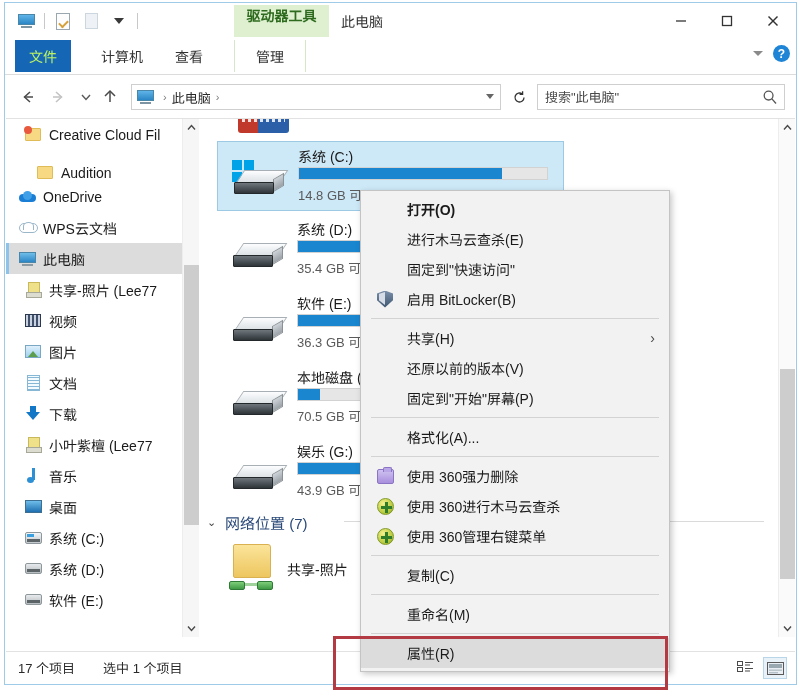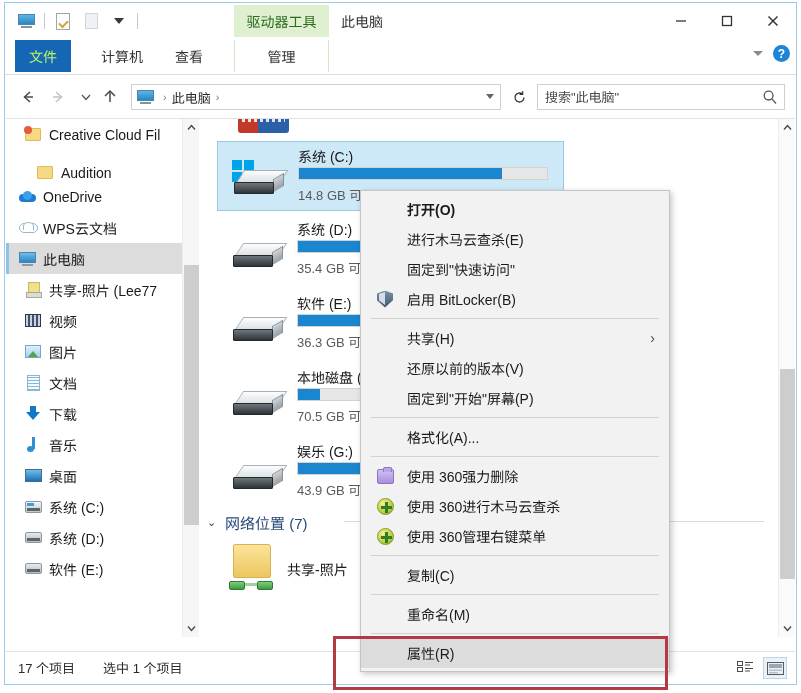--- a/index.html
+++ b/index.html
@@ -77,22 +77,22 @@
     border-left: 5px solid transparent;
     border-right: 5px solid transparent;
     border-top: 6px solid #3a3a3a;
   }
 
   .tool-ctx-tab {
     position: absolute;
     left: 229px; top: 2px;
     width: 95px; height: 32px;
     background: #dff0d1;
-    display: flex; align-items: center; justify-content: center;
-    font-size: 14px; color: #2e6b1f;
+    display: flex; justify-content: center;
+    font-size: 14px; color: #2e6b1f; font-weight: bold;
   }
   .win-title {
     position: absolute;
     left: 336px; top: 0; height: 36px;
     display: flex; align-items: center;
     font-size: 14px; color: #333;
   }
   .wbtns {
     position: absolute; right: 0; top: 0;
     display: flex; height: 36px;
@@ -117,21 +117,21 @@
     font-size: 14px; color: #333;
     padding: 0 12px;
   }
   .tab-file {
     left: 10px; width: 56px;
     background: #1567b5; color: #bef264;
   }
   .tab-computer { left: 84px; }
   .tab-view     { left: 158px; }
   .tab-manage   {
-    left: 229px; width: 95px;
+    left: 229px; width: 72px;
     background: #ffffff;
     border-left: 1px solid #d6e6c7;
     border-right: 1px solid #d6e6c7;
     justify-content: center;
   }
   .ribbon-right {
     position: absolute; right: 6px; top: 6px;
     display: flex; align-items: center; gap: 10px;
   }
   .chev-down {
@@ -845,20 +845,26 @@
           <span class="nico">
               <span class="ic-doc"></span>
             </span>
           <span>文档</span>
         </div>
         <div class="nav-item ind-1">
           <span class="nico">
               <span class="ic-download"></span>
             </span>
           <span>下载</span>
+        </div>
+        <div class="nav-item ind-1">
+          <span class="nico">
+              <span class="ic-share"></span>
+            </span>
+          <span>小叶紫檀 (Lee77</span>
         </div>
         <div class="nav-item ind-1">
           <span class="nico">
               <span class="ic-music"></span>
             </span>
           <span>音乐</span>
         </div>
         <div class="nav-item ind-1">
           <span class="nico">
               <span class="ic-desktop"></span>

